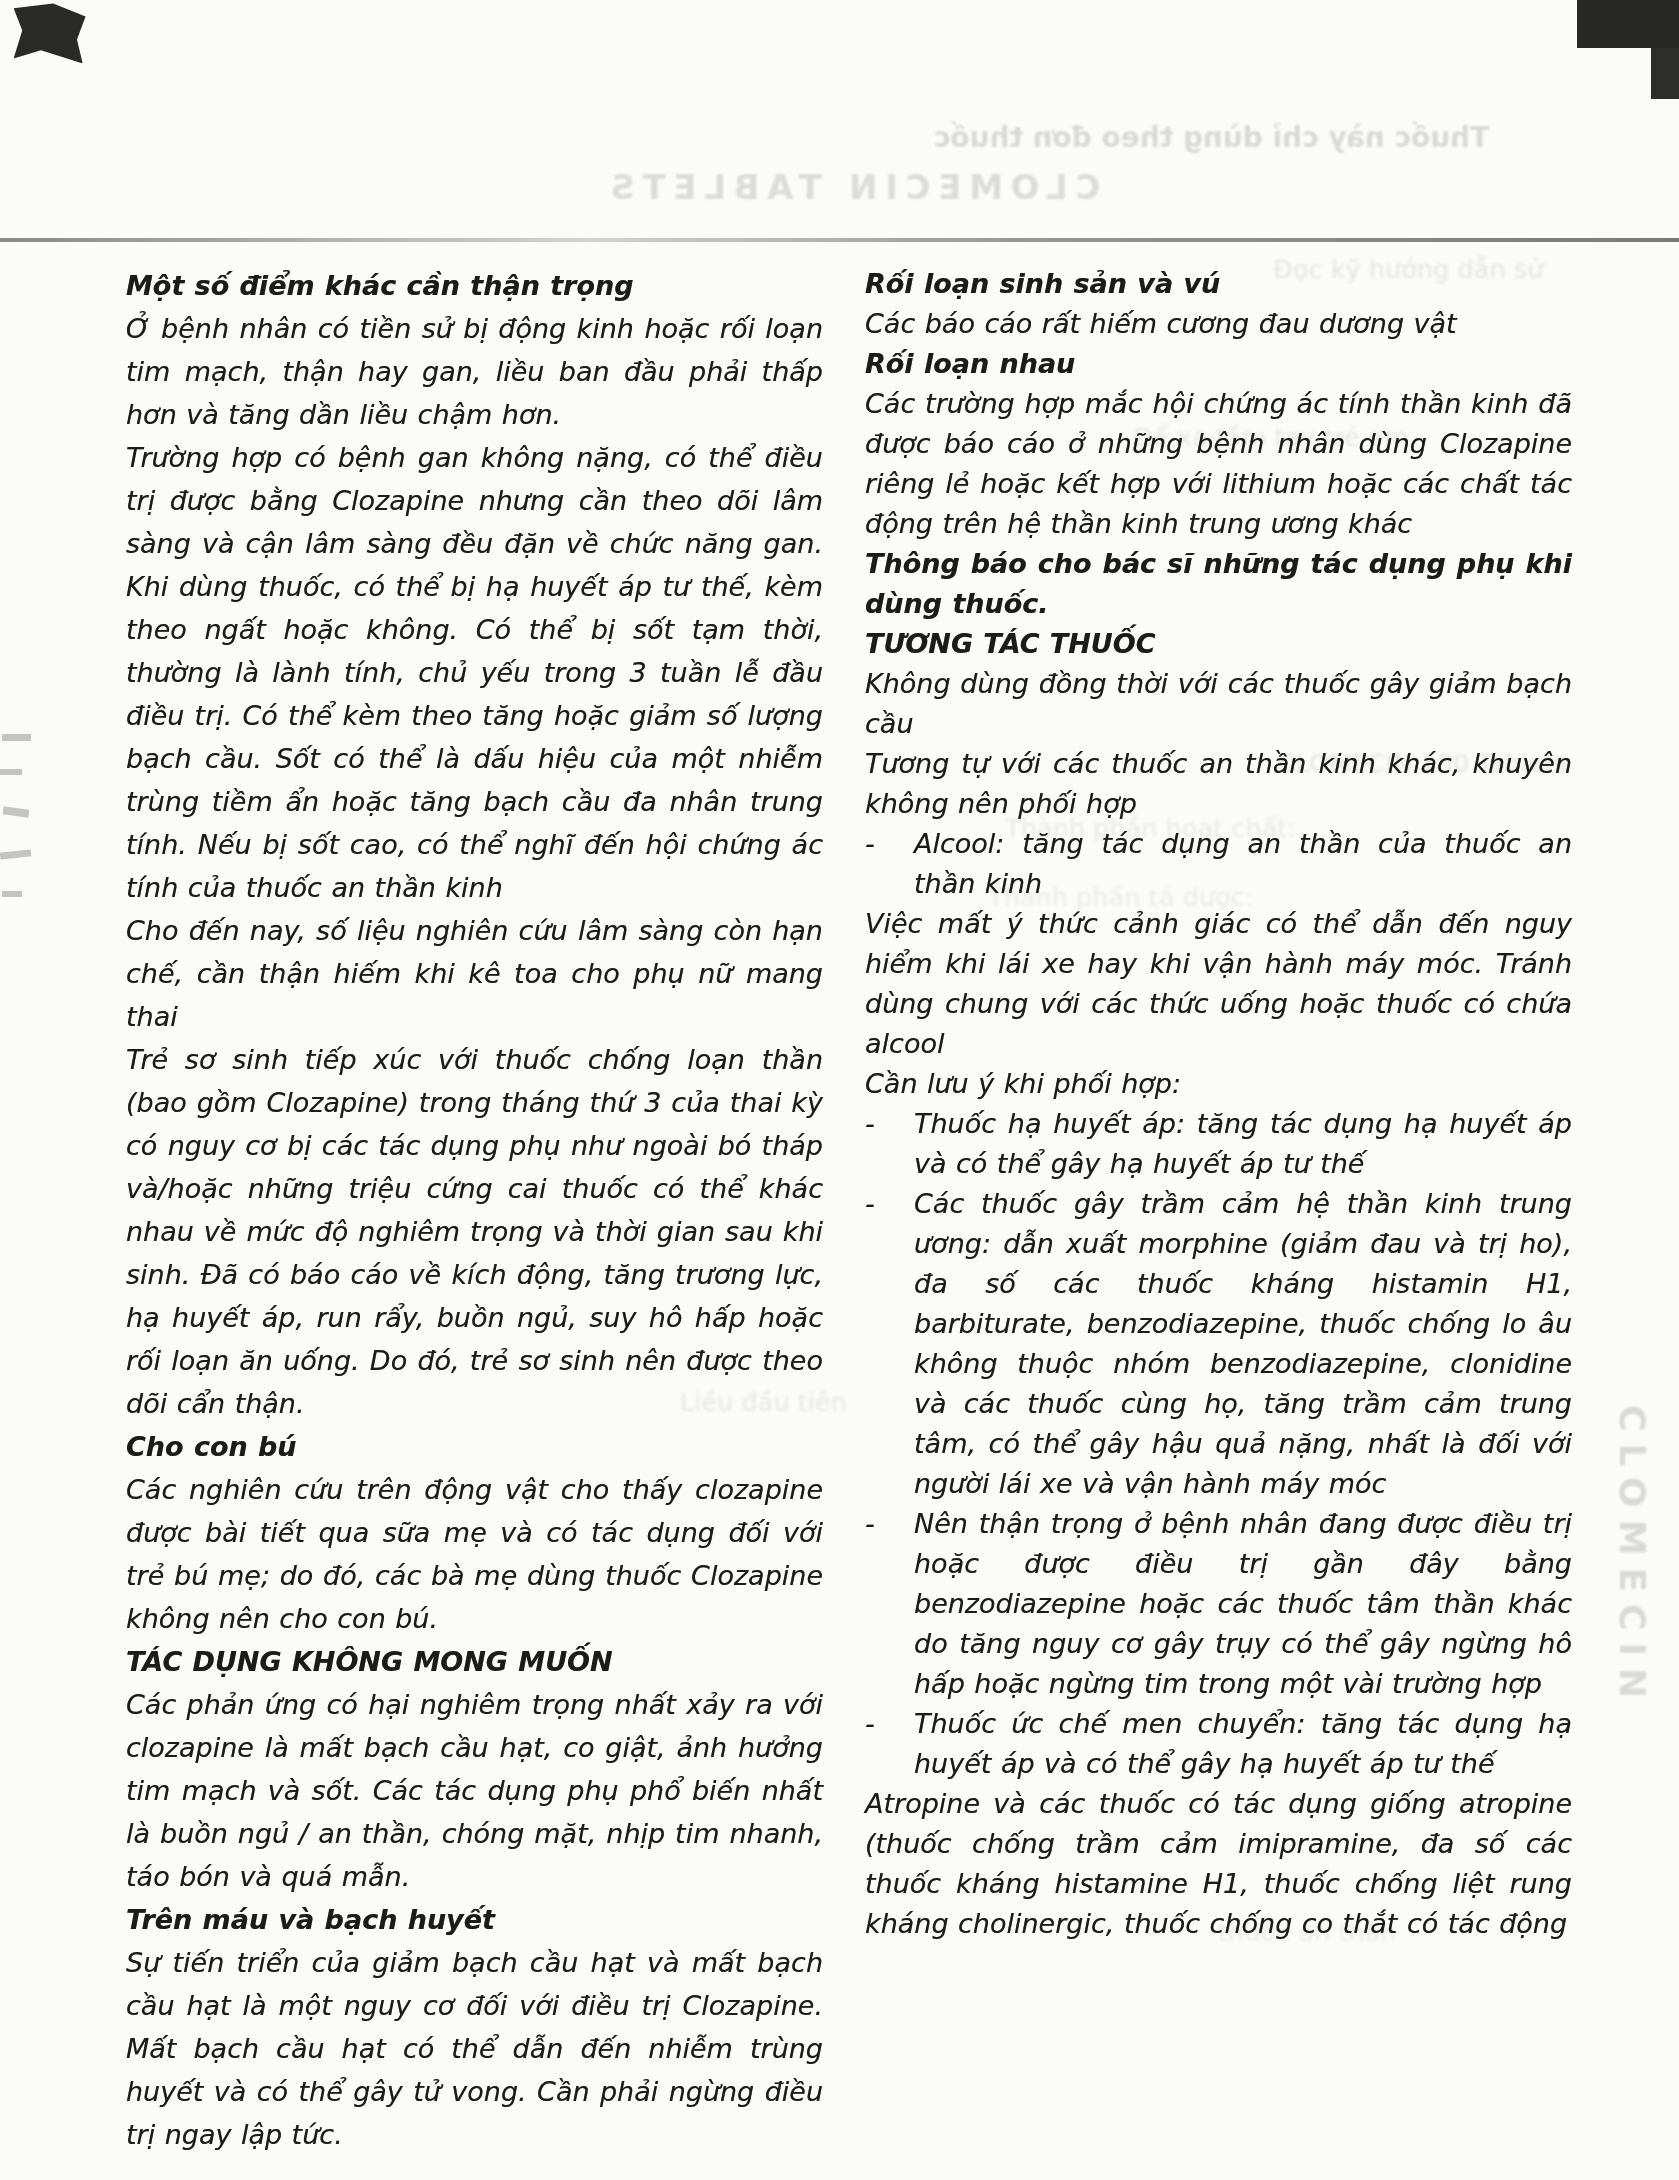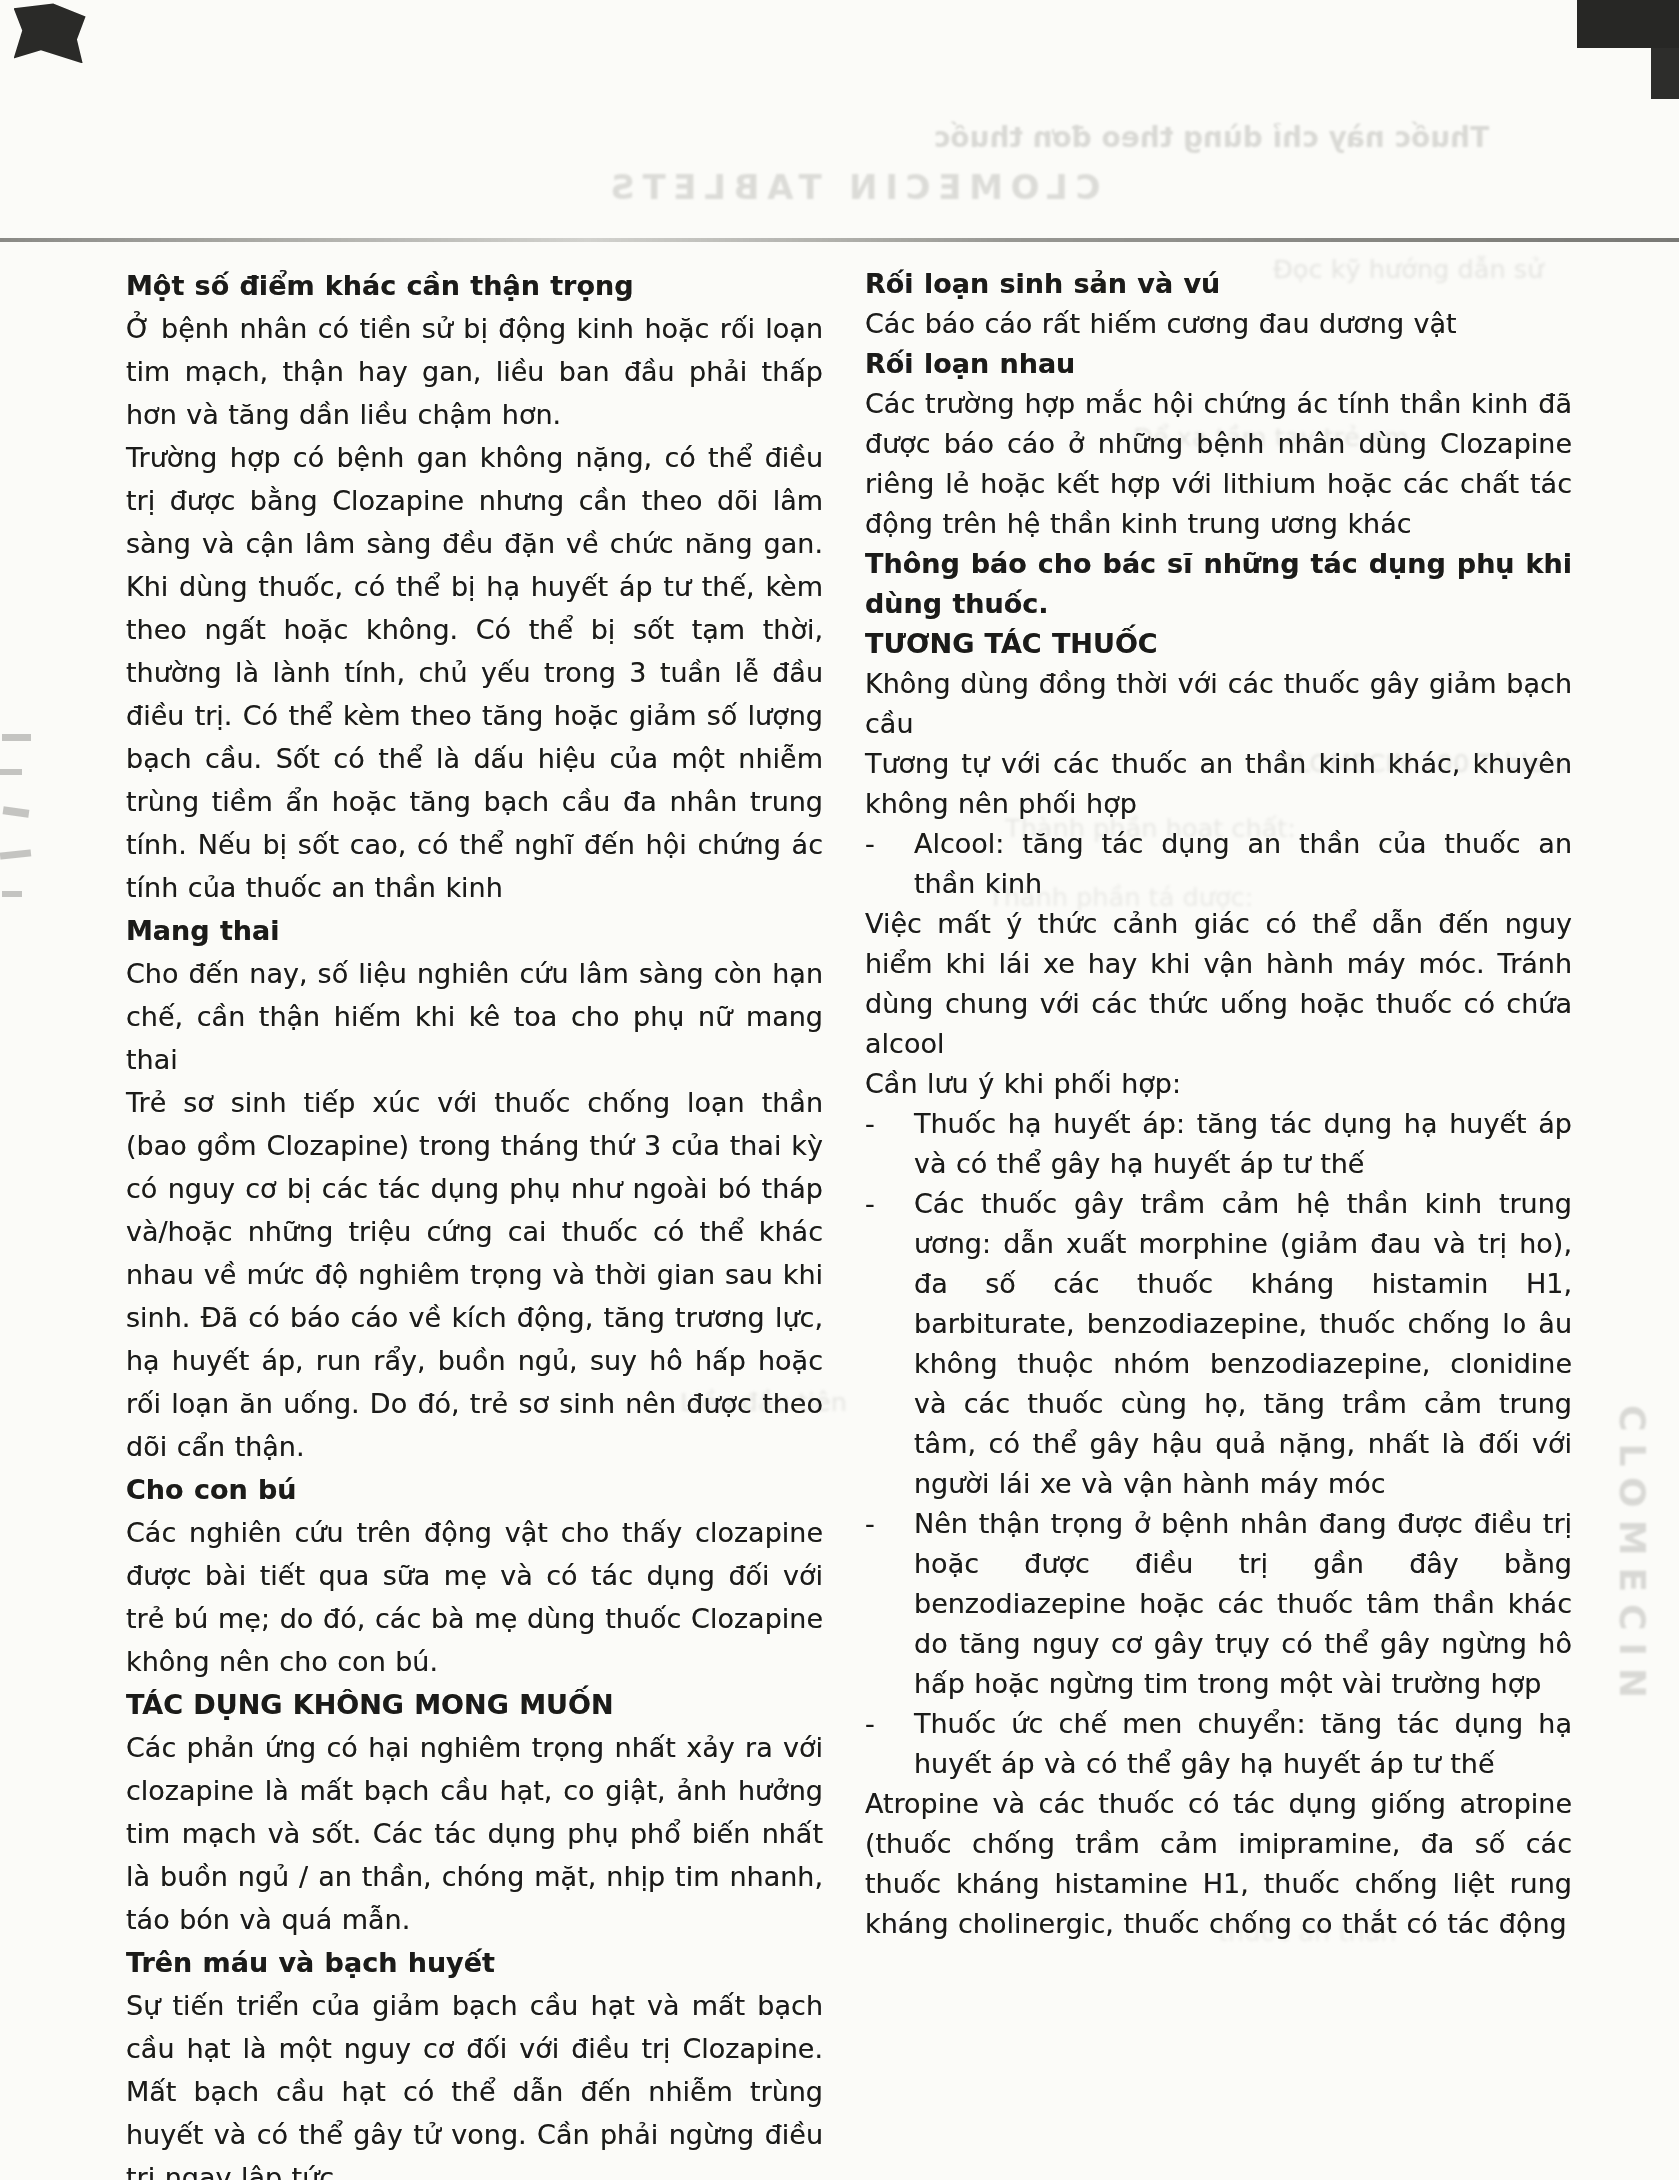--- a/index.html
+++ b/index.html
@@ -11,21 +11,21 @@
     color:#1b1b19;
   }
   
   .col{
     position:absolute;top:264px;text-align:justify;
     text-shadow:0 0 0.5px rgba(27,27,25,.55);
     word-spacing:0.9px;
   }
   .col-left{left:126px;width:697px;font-size:27px;line-height:43px;}
   .col-right{left:865px;width:707px;font-size:27px;line-height:40px;}
-  .blk{margin:0;padding:0;}
+  .blk{margin:0;padding:0;font-style:italic;}
   .h1,.h3{font-weight:bold;}
   .li{display:flex;}
   .li .dash{flex:0 0 49px;}
   .li .btxt{flex:1 1 auto;text-align:justify;}
   
   .bleed{
     position:absolute;font-weight:bold;color:#bdbdb8;
     transform:scaleX(-1);transform-origin:center;
     filter:blur(1px);white-space:nowrap;pointer-events:none;
   }
@@ -96,21 +96,20 @@
       <div class="ghost">Thành phần hoạt chất:</div>
       <div class="ghost">Thành phần tá dược:</div>
       <div class="ghost">Liều đầu tiên</div>
       <div class="ghost">thuốc an thần</div>
     </div>
 
   <div class="col col-left" id="col-left">
       <div class="blk h3">Một số điểm khác cần thận trọng</div>
       <div class="blk p">Ở bệnh nhân có tiền sử bị động kinh hoặc rối loạn tim mạch, thận hay gan, liều ban đầu phải thấp hơn và tăng dần liều chậm hơn.</div>
       <div class="blk p">Trường hợp có bệnh gan không nặng, có thể điều trị được bằng Clozapine nhưng cần theo dõi lâm sàng và cận lâm sàng đều đặn về chức năng gan. Khi dùng thuốc, có thể bị hạ huyết áp tư thế, kèm theo ngất hoặc không. Có thể bị sốt tạm thời, thường là lành tính, chủ yếu trong 3 tuần lễ đầu điều trị. Có thể kèm theo tăng hoặc giảm số lượng bạch cầu. Sốt có thể là dấu hiệu của một nhiễm trùng tiềm ẩn hoặc tăng bạch cầu đa nhân trung tính. Nếu bị sốt cao, có thể nghĩ đến hội chứng ác tính của thuốc an thần kinh</div>
-      <div class="blk h3">Mang thai</div>
       <div class="blk p">Cho đến nay, số liệu nghiên cứu lâm sàng còn hạn chế, cần thận hiếm khi kê toa cho phụ nữ mang thai</div>
       <div class="blk p">Trẻ sơ sinh tiếp xúc với thuốc chống loạn thần (bao gồm Clozapine) trong tháng thứ 3 của thai kỳ có nguy cơ bị các tác dụng phụ như ngoài bó tháp và/hoặc những triệu cứng cai thuốc có thể khác nhau về mức độ nghiêm trọng và thời gian sau khi sinh. Đã có báo cáo về kích động, tăng trương lực, hạ huyết áp, run rẩy, buồn ngủ, suy hô hấp hoặc rối loạn ăn uống. Do đó, trẻ sơ sinh nên được theo dõi cẩn thận.</div>
       <div class="blk h3">Cho con bú</div>
       <div class="blk p">Các nghiên cứu trên động vật cho thấy clozapine được bài tiết qua sữa mẹ và có tác dụng đối với trẻ bú mẹ; do đó, các bà mẹ dùng thuốc Clozapine không nên cho con bú.</div>
       <div class="blk h1">TÁC DỤNG KHÔNG MONG MUỐN</div>
       <div class="blk p">Các phản ứng có hại nghiêm trọng nhất xảy ra với clozapine là mất bạch cầu hạt, co giật, ảnh hưởng tim mạch và sốt. Các tác dụng phụ phổ biến nhất là buồn ngủ / an thần, chóng mặt, nhịp tim nhanh, táo bón và quá mẫn.</div>
       <div class="blk h3">Trên máu và bạch huyết</div>
       <div class="blk p">Sự tiến triển của giảm bạch cầu hạt và mất bạch cầu hạt là một nguy cơ đối với điều trị Clozapine. Mất bạch cầu hạt có thể dẫn đến nhiễm trùng huyết và có thể gây tử vong. Cần phải ngừng điều trị ngay lập tức.</div>
     </div>
   <div class="col col-right" id="col-right">

